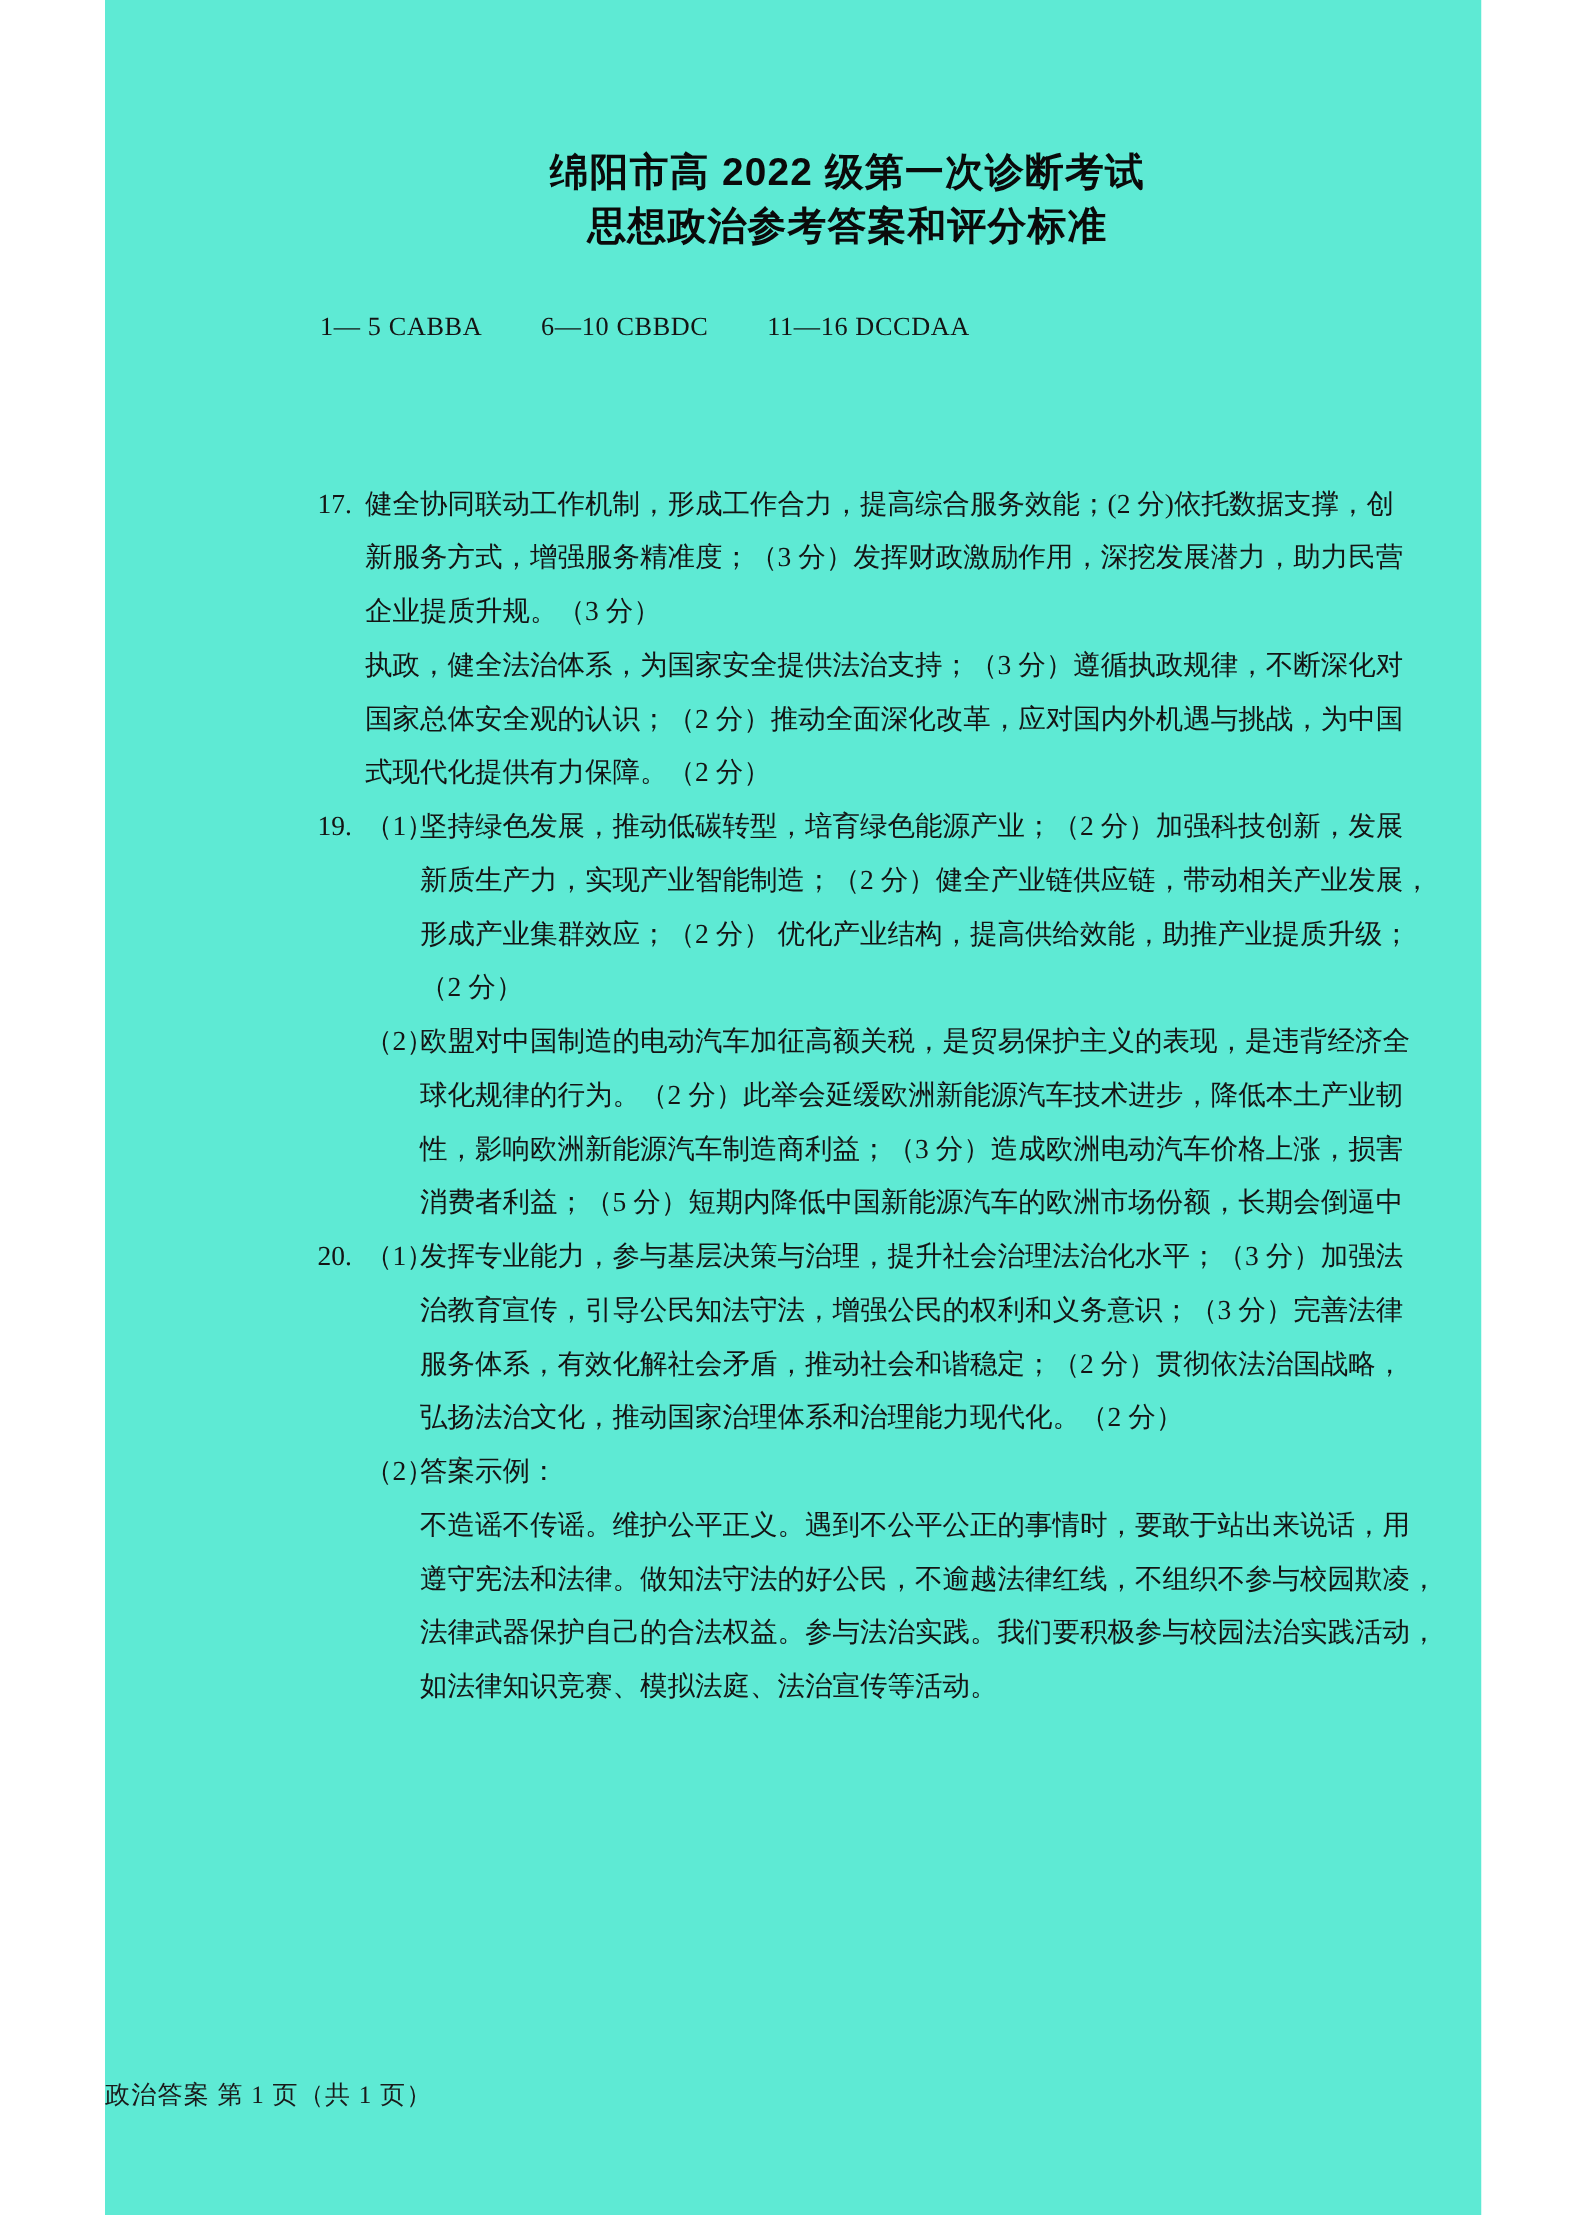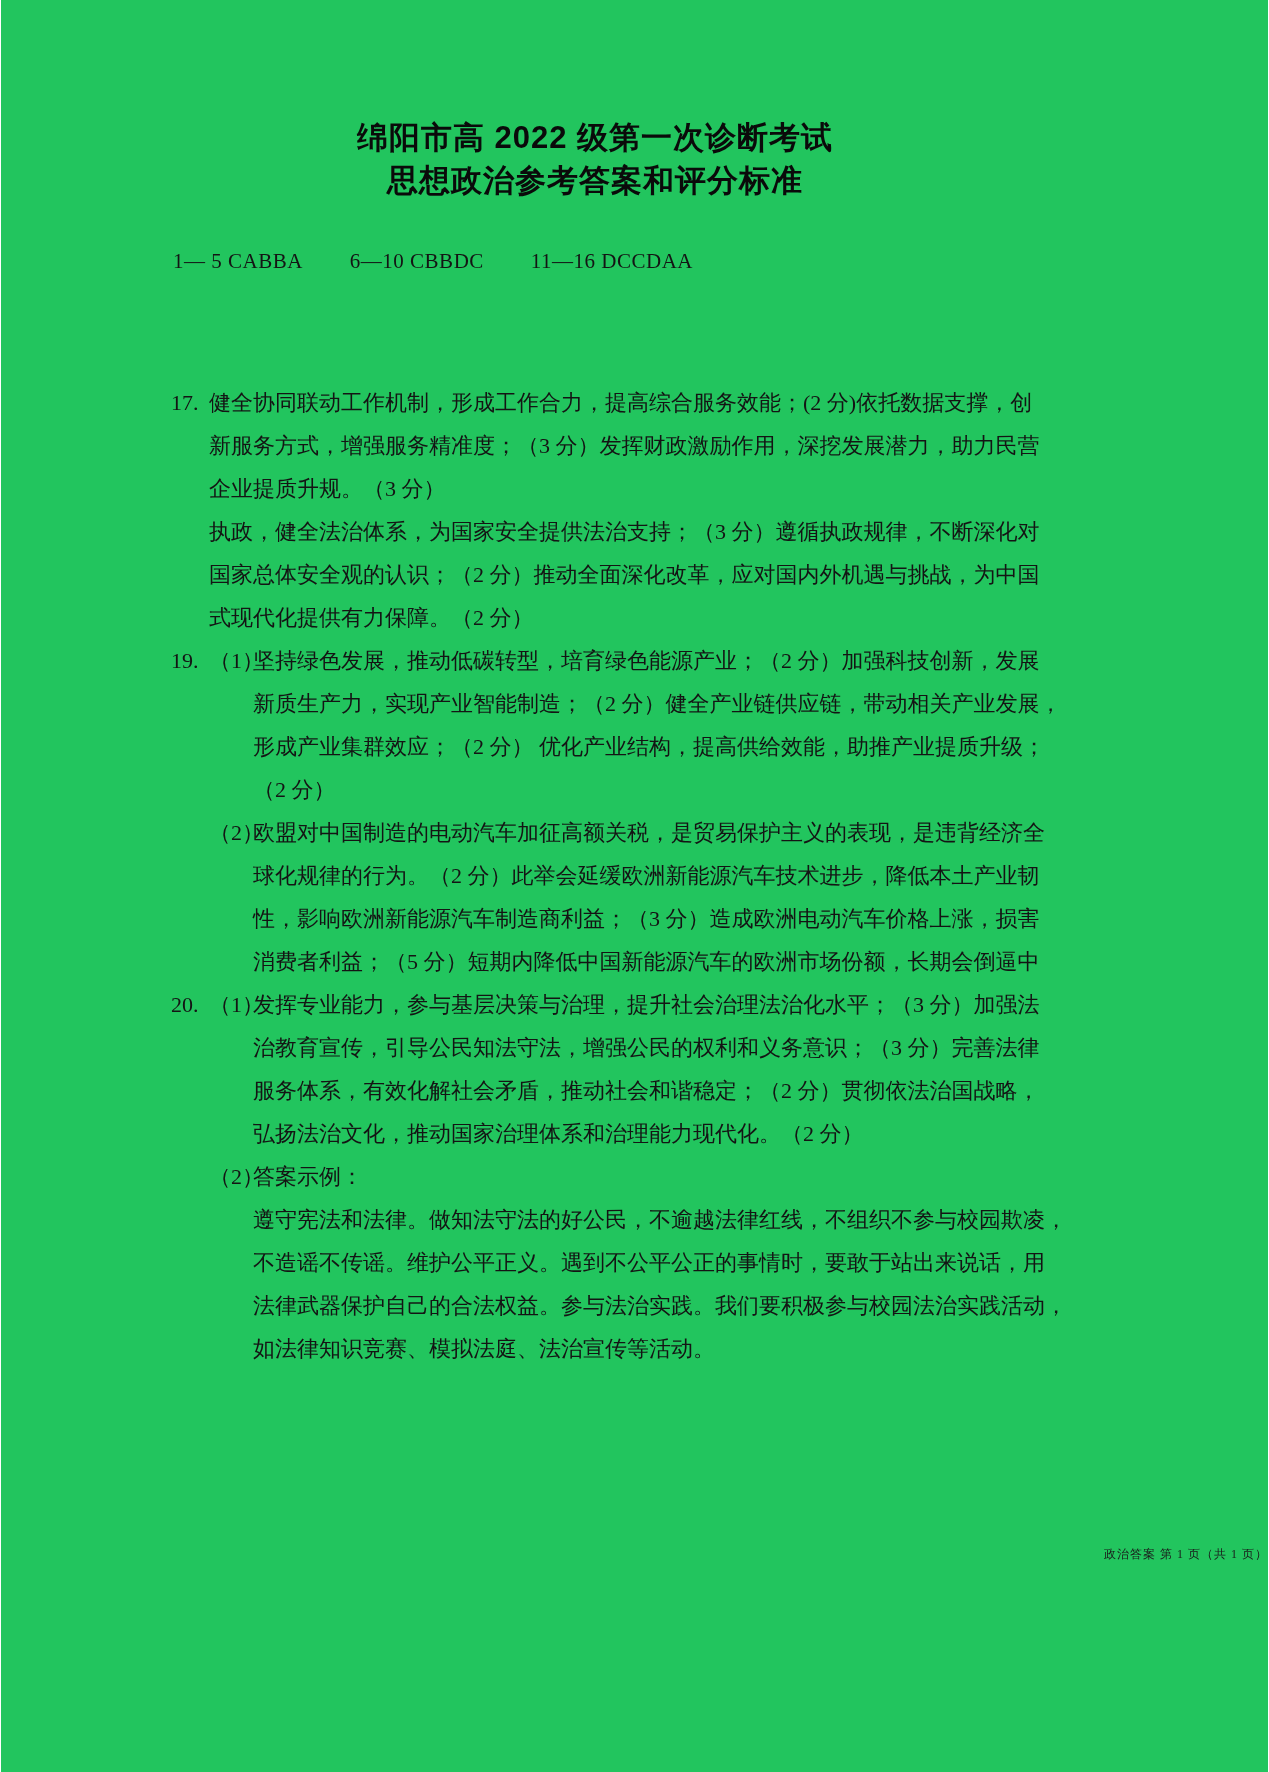--- a/index.html
+++ b/index.html
@@ -1,19 +1,19 @@
 <!DOCTYPE html>
 <html><head>
 <meta charset="utf-8">
 <style>
   * { margin:0; padding:0; box-sizing:border-box; }
   html, body { background:#ffffff; }
   .page {
-    position:relative; width:1267px; height:1772px; margin:0 auto;
-    background:#22c55e; color:#141414; overflow:hidden;
+    position:relative; width:1101px; height:1772px; margin:0 auto;
+    background:#5eead4; color:#141414; overflow:hidden;
     font-family:"Liberation Serif", serif;
   }
   .titles {
     position:absolute; top:116px; left:170px; width:848px;
     text-align:center; font-family:"Liberation Sans", sans-serif;
     font-weight:700; font-size:31px; line-height:43px; letter-spacing:1px;
     color:#0a0a0a;
   }
   .mc-row {
     position:absolute; top:249px; left:172px;
@@ -23,22 +23,22 @@
   .content {
     position:absolute; top:381px; left:170px; width:855px;
     font-size:22px; line-height:43px;
   }
   .ln { white-space:nowrap; }
   .qnum { display:inline-block; width:38px; }
   .sub  { display:inline-block; width:44px; }
   .ind1 { padding-left:38px; }
   .ind2 { padding-left:82px; }
   .footer {
-    position:absolute; top:1546px; left:0; width:100%;
-    text-align:right; font-size:12px; color:#1a1a1a; letter-spacing:1px;
+    position:absolute; top:1662px; left:0; width:100%;
+    text-align:left; font-size:20px; color:#1a1a1a; letter-spacing:1px;
   }
 </style>
 </head>
 <body>
 
 <div class="page">
 
   <div class="titles">
     <div>绵阳市高 2022 级第一次诊断考试</div>
     <div>思想政治参考答案和评分标准</div>
@@ -74,22 +74,22 @@
       <div class="ln ind2">性，影响欧洲新能源汽车制造商利益；（3 分）造成欧洲电动汽车价格上涨，损害</div>
       <div class="ln ind2">消费者利益；（5 分）短期内降低中国新能源汽车的欧洲市场份额，长期会倒逼中</div>
     </div>
 
     <div>
       <div class="ln"><span class="qnum">20.</span><span class="sub">（1）</span><span>发挥专业能力，参与基层决策与治理，提升社会治理法治化水平；（3 分）加强法</span></div>
       <div class="ln ind2">治教育宣传，引导公民知法守法，增强公民的权利和义务意识；（3 分）完善法律</div>
       <div class="ln ind2">服务体系，有效化解社会矛盾，推动社会和谐稳定；（2 分）贯彻依法治国战略，</div>
       <div class="ln ind2">弘扬法治文化，推动国家治理体系和治理能力现代化。（2 分）</div>
       <div class="ln ind1"><span class="sub">（2）</span><span>答案示例：</span></div>
+      <div class="ln ind2">不造谣不传谣。维护公平正义。遇到不公平公正的事情时，要敢于站出来说话，用</div>
       <div class="ln ind2">遵守宪法和法律。做知法守法的好公民，不逾越法律红线，不组织不参与校园欺凌，</div>
-      <div class="ln ind2">不造谣不传谣。维护公平正义。遇到不公平公正的事情时，要敢于站出来说话，用</div>
       <div class="ln ind2">法律武器保护自己的合法权益。参与法治实践。我们要积极参与校园法治实践活动，</div>
       <div class="ln ind2">如法律知识竞赛、模拟法庭、法治宣传等活动。</div>
     </div>
 
   </div>
 
   <div class="footer">政治答案 第 1 页（共 1 页）</div>
 
 </div>
 

